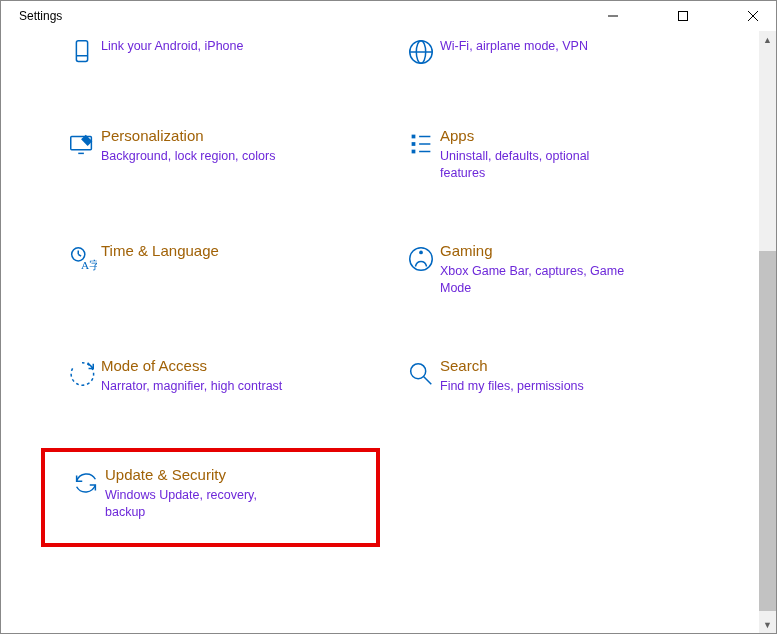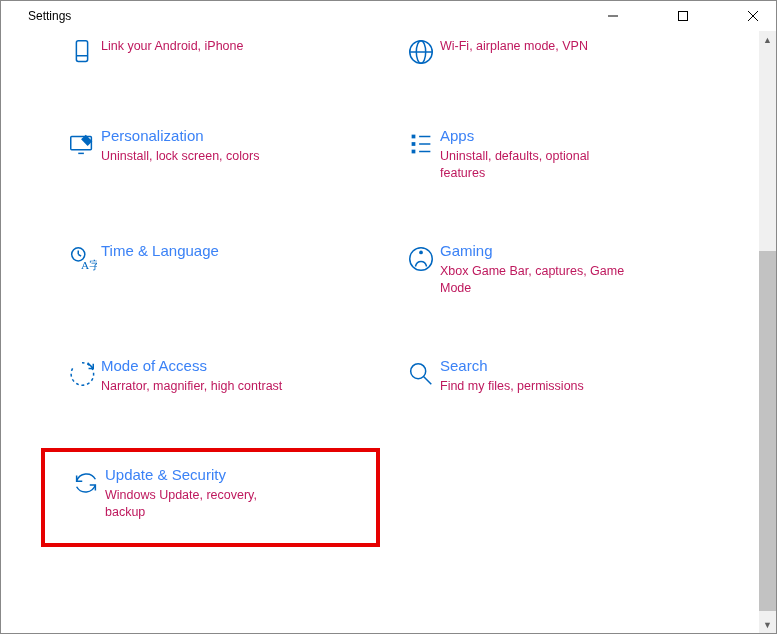--- a/index.html
+++ b/index.html
@@ -9,21 +9,21 @@
       width: 777px;
       height: 634px;
       overflow: hidden;
       border: 1px solid #888;
       position: relative;
     }
     .titlebar {
       height: 30px;
       display: flex;
       align-items: center;
-      padding-left: 27px;
+      padding-left: 18px;
       font-size: 12px;
       color: #000;
       gap: 24px;
     }
     .titlebar .spacer { flex: 1; }
     .winbtn {
       width: 46px;
       height: 30px;
       display: flex;
       align-items: center;
@@ -64,27 +64,27 @@
     .tile .iconwrap svg {
       width: 30px;
       height: 30px;
       stroke: #0067c0;
       fill: none;
       stroke-width: 1.6;
     }
     .tile .text { padding-left: 4px; max-width: 190px; }
     .tile .title {
       font-size: 15px;
-      color: #3b82f6;
+      color: #a16207;
       margin-bottom: 3px;
       line-height: 1.2;
     }
     .tile .desc {
       font-size: 12.5px;
-      color: #be185d;
+      color: #6d28d9;
       line-height: 1.35;
     }
     .highlight-box {
       border: 4px solid #e60000;
     }
     .scrollbar {
       position: absolute;
       right: 0;
       top: 30px;
       bottom: 0;
@@ -168,21 +168,21 @@
     <div class="tile">
       <div class="iconwrap">
         <svg viewBox="0 0 32 32">
             <rect x="4" y="8" width="22" height="14" rx="1"></rect>
             <line x1="12" y1="26" x2="18" y2="26"></line>
             <path d="M20 6 L27 13 L22 18 L15 11 Z" fill="#0067c0" stroke="none"></path>
           </svg>
       </div>
       <div class="text">
         <div class="title">Personalization</div>
-        <div class="desc">Uninstall, lock screen, colors</div>
+        <div class="desc">Background, lock region, colors</div>
       </div>
     </div>
 
     <div class="tile">
       <div class="iconwrap">
         <svg viewBox="0 0 32 32">
           <rect x="6" y="6" width="4" height="4" fill="#0067c0" stroke="none"></rect>
             <line x1="14" y1="8" x2="26" y2="8"></line>
           <rect x="6" y="14" width="4" height="4" fill="#0067c0" stroke="none"></rect>
             <line x1="14" y1="16" x2="26" y2="16"></line>

